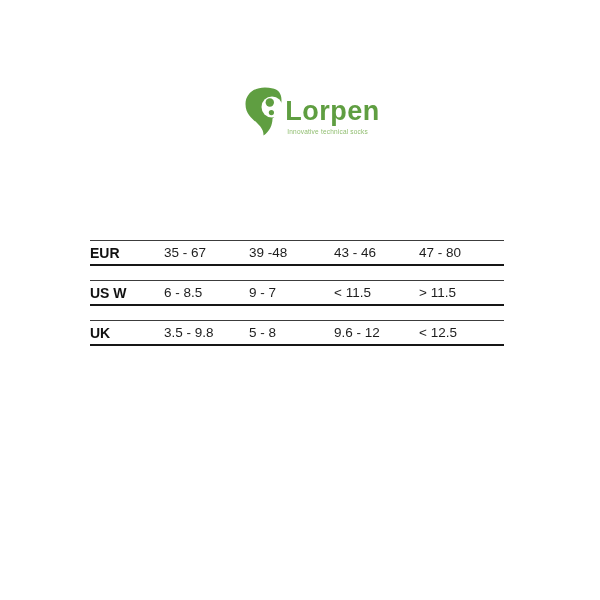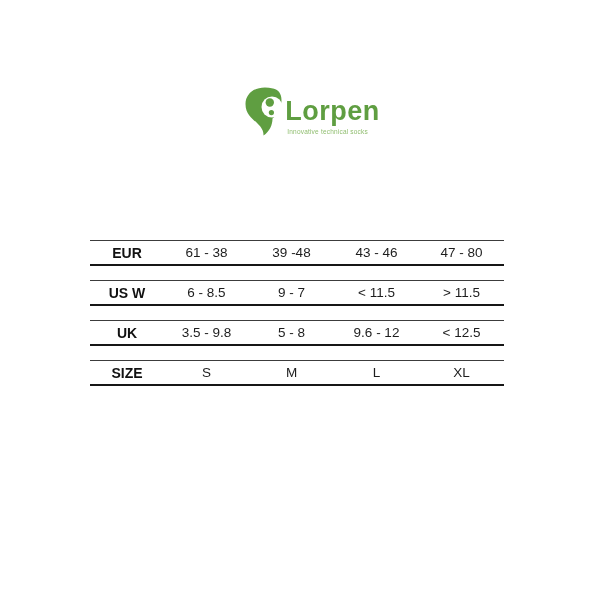--- a/index.html
+++ b/index.html
@@ -48,21 +48,21 @@
     display:flex;
     align-items:center;
     height:23px;
     border-top:1px solid #3c3c3c;
     border-bottom:2px solid #161616;
     margin-bottom:14px;
   }
   .t-row:last-child { margin-bottom:0; }
   .cell {
     flex:1;
-    text-align:center;
+    text-align:left;
     font-size:13.5px;
     color:#1d1d1d;
     white-space:nowrap;
   }
   .cell.label {
     flex:0 0 74px;
     font-weight:bold;
     font-size:14px;
     color:#111111;
   }
@@ -84,21 +84,21 @@
     <div class="logo-text">
       <span class="brand">Lorpen</span>
       <span class="tagline">Innovative technical socks</span>
     </div>
   </div>
 
   <div class="size-table">
 
     <div class="t-row">
       <div class="cell label">EUR</div>
-      <div class="cell">61 - 38</div>
+      <div class="cell">35 - 67</div>
       <div class="cell">39 -48</div>
       <div class="cell">43 - 46</div>
       <div class="cell">47 - 80</div>
     </div>
 
 
     <div class="t-row">
       <div class="cell label">US W</div>
       <div class="cell">6 - 8.5</div>
       <div class="cell">9 - 7</div>
@@ -107,22 +107,15 @@
     </div>
 
     <div class="t-row">
       <div class="cell label">UK</div>
       <div class="cell">3.5 - 9.8</div>
       <div class="cell">5 - 8</div>
       <div class="cell">9.6 - 12</div>
       <div class="cell">&lt; 12.5</div>
     </div>
 
-    <div class="t-row">
-      <div class="cell label">SIZE</div>
-      <div class="cell">S</div>
-      <div class="cell">M</div>
-      <div class="cell">L</div>
-      <div class="cell">XL</div>
-    </div>
 
   </div>
 </div>
 
 </body></html>

